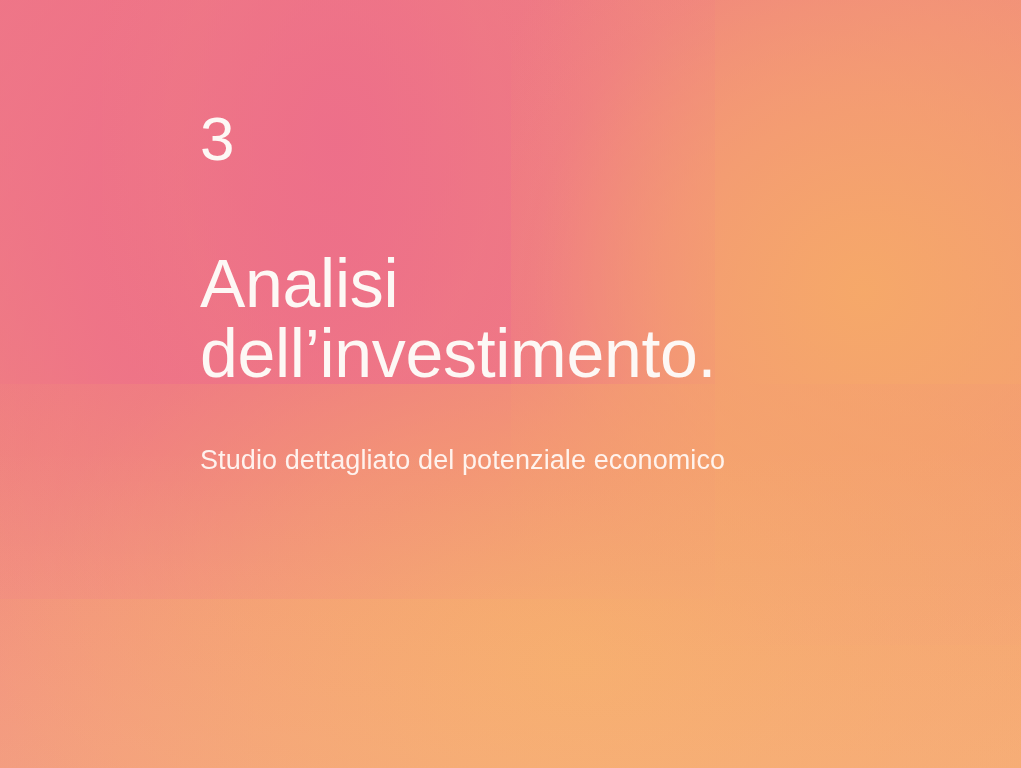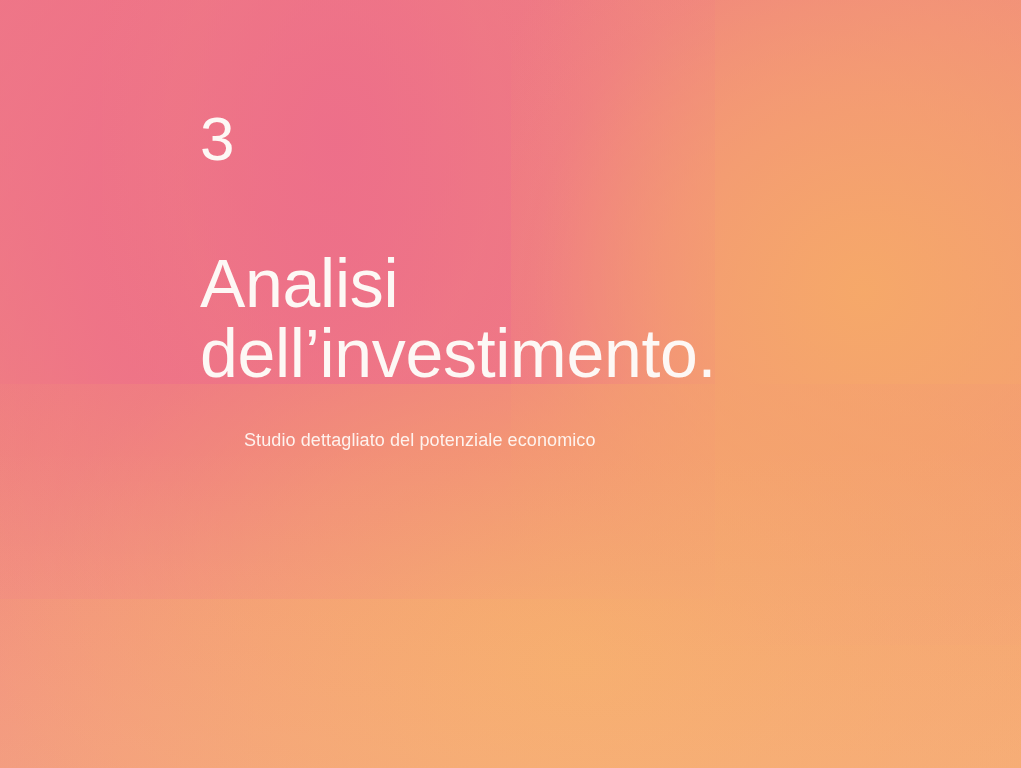--- a/index.html
+++ b/index.html
@@ -135,29 +135,28 @@
     line-height: 70px;
     letter-spacing: -0.3px;
     color: #FDF8F5;
     white-space: nowrap;
   }
 
   .slide-title .title-line { display: block; }
 
   .slide-subtitle {
     position: absolute;
-    top: 424px;
+    top: 444px;
     left: 0;
-    font-size: 18px;
+    font-size: 27px;
     font-weight: 400;
     line-height: 32px;
     letter-spacing: 0.1px;
     color: rgba(255, 250, 246, 0.93);
     white-space: nowrap;
-    margin-left: 44px;
   }
 
   .slide-subtitle .subtitle-line { display: block; }
 </style>
 </head>
 <body>
 
 <div class="slide">
 
   <div class="bg-base"></div>

